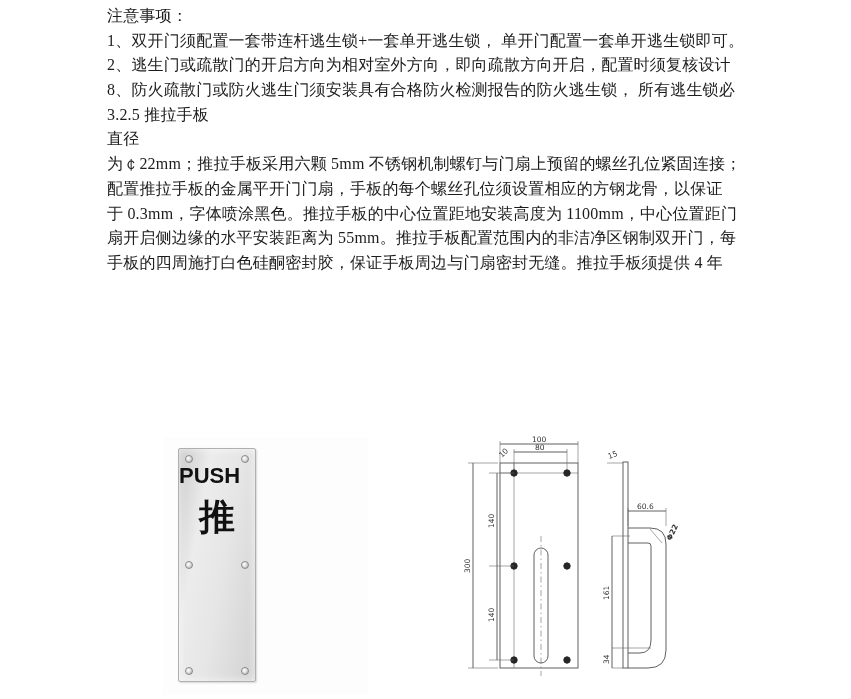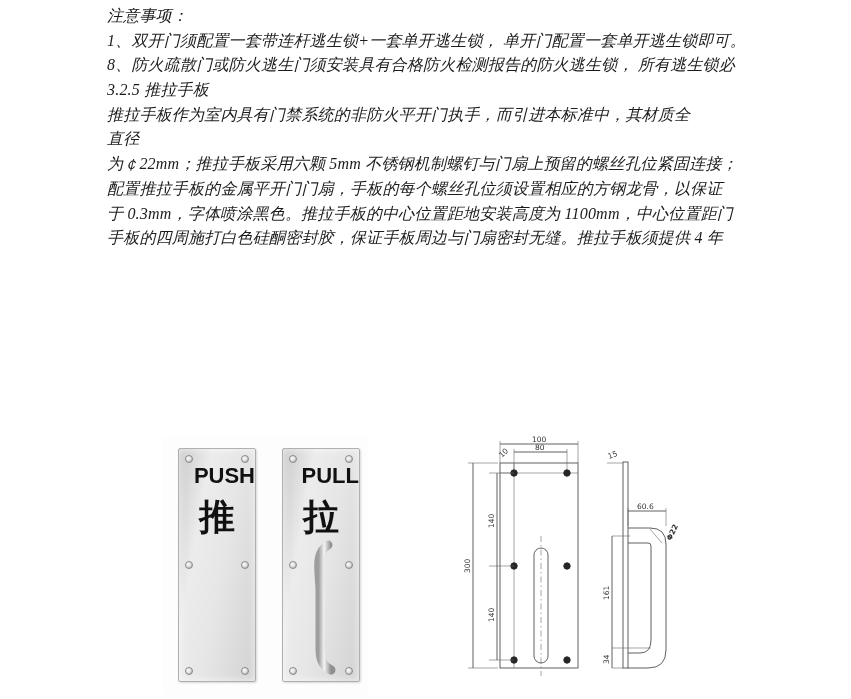--- a/index.html
+++ b/index.html
@@ -7,36 +7,36 @@
     width:851px;height:699px;background:#ffffff;
     font-family:"Liberation Serif","DejaVu Serif",serif;
     overflow:hidden;position:relative;
   }
   .page{position:absolute;left:0;top:0;width:851px;height:699px;background:#ffffff;}
 
   
   .text-block{
     position:absolute;left:107px;top:4px;width:668px;
     font-size:16px;line-height:24.7px;color:#1c1c1c;
-    letter-spacing:0.2px;white-space:nowrap;font-style:italic;
+    letter-spacing:0.2px;white-space:nowrap;
   }
   .text-block .line{height:24.7px;}
 
   
   .photo{position:absolute;left:163px;top:437px;width:205px;height:258px;background:#fdfdfd;}
   .plate{
     position:absolute;width:76px;height:232px;top:11px;
     background:linear-gradient(100deg,#c9c9c9 0%,#ececec 28%,#e6e6e6 55%,#d2d2d2 100%);
     border:1px solid #b0b0b0;border-radius:2px;
     box-shadow:inset 0 0 8px rgba(255,255,255,.7), 1px 1px 2px rgba(0,0,0,.15);
   }
   .plate.push{left:15px;}
   .plate.pull{left:119px;}
   .plate-word{
-    position:absolute;left:0;width:100%;top:14px;text-align:right;
+    position:absolute;left:0;width:100%;top:14px;text-align:left;
     font-family:"Liberation Sans","DejaVu Sans",sans-serif;
     font-weight:700;font-size:22px;color:#111;letter-spacing:0px;
   }
   .plate-cn{
     position:absolute;left:0;width:100%;top:44px;text-align:center;
     font-weight:700;font-size:36px;color:#111;
   }
   .screw{
     position:absolute;width:8px;height:8px;border-radius:50%;box-sizing:border-box;
     background:radial-gradient(circle at 35% 35%, #ffffff 0%, #d8d8d8 55%, #969696 100%);
@@ -54,63 +54,44 @@
   .dtext{font-family:"DejaVu Sans",sans-serif;font-size:7.5px;fill:#333;}
 </style>
 </head>
 <body>
 
 <div class="page">
 
   <div class="text-block">
     <div class="line">注意事项：</div>
     <div class="line">1、双开门须配置一套带连杆逃生锁+一套单开逃生锁， 单开门配置一套单开逃生锁即可。</div>
+    <div class="line">2、逃生门或疏散门的开启方向为相对室外方向，即向疏散方向开启，配置时须复核设计</div>
     <div class="line">8、防火疏散门或防火逃生门须安装具有合格防火检测报告的防火逃生锁， 所有逃生锁必</div>
     <div class="line">3.2.5 推拉手板</div>
-    <div class="line">推拉手板作为室内具有门禁系统的非防火平开门执手，而引进本标准中，其材质全</div>
     <div class="line">直径</div>
     <div class="line">为￠22mm；推拉手板采用六颗 5mm 不锈钢机制螺钉与门扇上预留的螺丝孔位紧固连接；</div>
     <div class="line">配置推拉手板的金属平开门门扇，手板的每个螺丝孔位须设置相应的方钢龙骨，以保证</div>
     <div class="line">于 0.3mm，字体喷涂黑色。推拉手板的中心位置距地安装高度为 1100mm，中心位置距门</div>
+    <div class="line">扇开启侧边缘的水平安装距离为 55mm。推拉手板配置范围内的非洁净区钢制双开门，每</div>
     <div class="line">手板的四周施打白色硅酮密封胶，保证手板周边与门扇密封无缝。推拉手板须提供 4 年</div>
   </div>
 
   <div class="photo">
 
     <div class="plate push">
       <div class="plate-word">PUSH</div>
       <div class="plate-cn">推</div>
       <div class="screw" style="left:6px;top:6px;"></div>
       <div class="screw" style="right:6px;top:6px;"></div>
       <div class="screw" style="left:6px;top:112px;"></div>
       <div class="screw" style="right:6px;top:112px;"></div>
       <div class="screw" style="left:6px;bottom:6px;"></div>
       <div class="screw" style="right:6px;bottom:6px;"></div>
     </div>
 
-    <div class="plate pull">
-      <div class="plate-word">PULL</div>
-      <div class="plate-cn">拉</div>
-      <div class="screw" style="left:6px;top:6px;"></div>
-      <div class="screw" style="right:6px;top:6px;"></div>
-      <div class="screw" style="left:6px;top:112px;"></div>
-      <div class="screw" style="right:6px;top:112px;"></div>
-      <div class="screw" style="left:6px;bottom:6px;"></div>
-      <div class="screw" style="right:6px;bottom:6px;"></div>
-      <svg class="pull-handle-svg" width="76" height="232" viewBox="0 0 76 232">
-        <defs>
-          <linearGradient id="metal" x1="0" y1="0" x2="1" y2="0">
-            <stop offset="0" stop-color="#9e9e9e"></stop>
-            <stop offset="0.45" stop-color="#f4f4f4"></stop>
-            <stop offset="1" stop-color="#8f8f8f"></stop>
-          </linearGradient>
-        </defs>
-        <path d="M45,96 C32,104 36,120 37,140 L37,200 C37,212 41,218 48,221" stroke="url(#metal)" stroke-width="9" fill="none" stroke-linecap="round"></path>
-      </svg>
-    </div>
   </div>
 
   <div class="drawing">
     <svg width="396" height="269" viewBox="455 430 851 699" preserveAspectRatio="none" style="width:396px;height:269px;">
     </svg>
   </div>
   <div class="drawing">
     <svg width="396" height="269" viewBox="455 430 396 269">
 
       <g>

